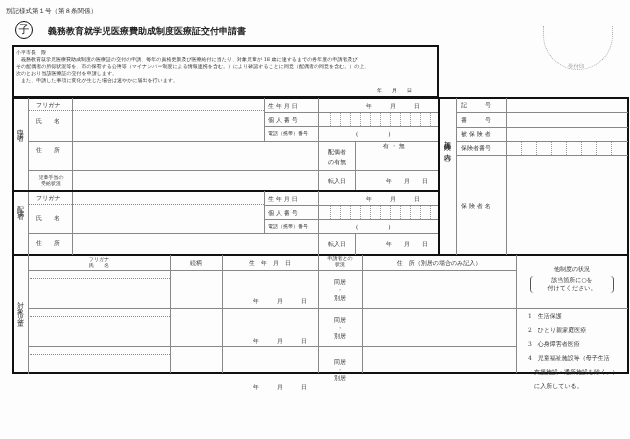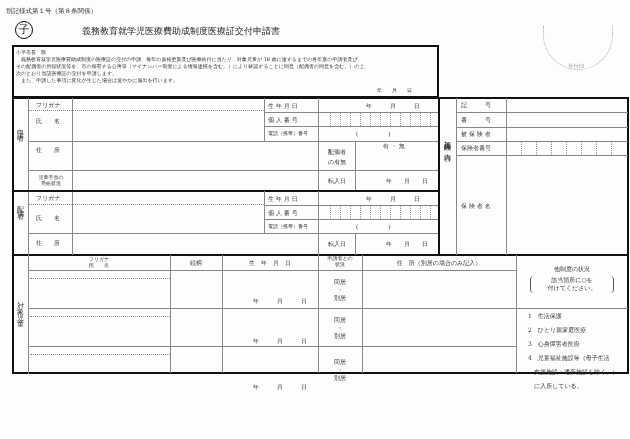--- a/index.html
+++ b/index.html
@@ -16,21 +16,21 @@
   .vld { position: absolute; width: 0; border-left: 1px dotted #999; }
   .box { position: absolute; border: 2px solid #111; }
   .vert { writing-mode: vertical-rl; text-orientation: upright; letter-spacing: 3px; font-size: 7px; color: #333; }
   .center { text-align: center; }
 </style>
 </head>
 <body>
 
 <div class="abs t" style="left:6px;top:8px;font-size:6.5px;">別記様式第１号（第８条関係）</div>
 <div class="abs" style="left:15px;top:21px;width:18px;height:18px;border:1.5px solid #111;border-radius:50%;text-align:center;font-size:11px;line-height:15px;">子</div>
-<div class="abs" style="left:48px;top:25px;font-size:9px;font-weight:normal;color:#222;white-space:nowrap;margin-left:34px;">義務教育就学児医療費助成制度医療証交付申請書</div>
+<div class="abs" style="left:48px;top:25px;font-size:9px;font-weight:bold;color:#222;white-space:nowrap;">義務教育就学児医療費助成制度医療証交付申請書</div>
 
 <div class="abs" style="left:543px;top:26px;width:70px;height:44px;border:1.5px dotted #aaa;border-top:none;border-radius:0 0 35px 35px;"></div>
 <div class="abs" style="left:568px;top:63px;font-size:5.5px;color:#999;white-space:nowrap;">受付印</div>
 
 <div class="box" style="left:12px;top:45px;width:427px;height:53px;"></div>
 <div class="abs t5" style="left:16px;top:50px;">小平市長　殿</div>
 <div class="abs t5" style="left:16px;top:57px;">　義務教育就学児医療費助成制度の医療証の交付の申請、毎年の資格更新及び医療給付に当たり、対象児童が 18 歳に達するまでの各年度の申請者及び</div>
 <div class="abs t5" style="left:16px;top:64px;">その配偶者の所得状況等を、市の保有する公簿等（マイナンバー制度による情報連携を含む。）により確認することに同意（配偶者の同意を含む。）の上、</div>
 <div class="abs t5" style="left:16px;top:71px;">次のとおり当該医療証の交付を申請します。</div>
 <div class="abs t5" style="left:16px;top:78px;">　また、申請した事項に変化が生じた場合は速やかに届出を行います。</div>

